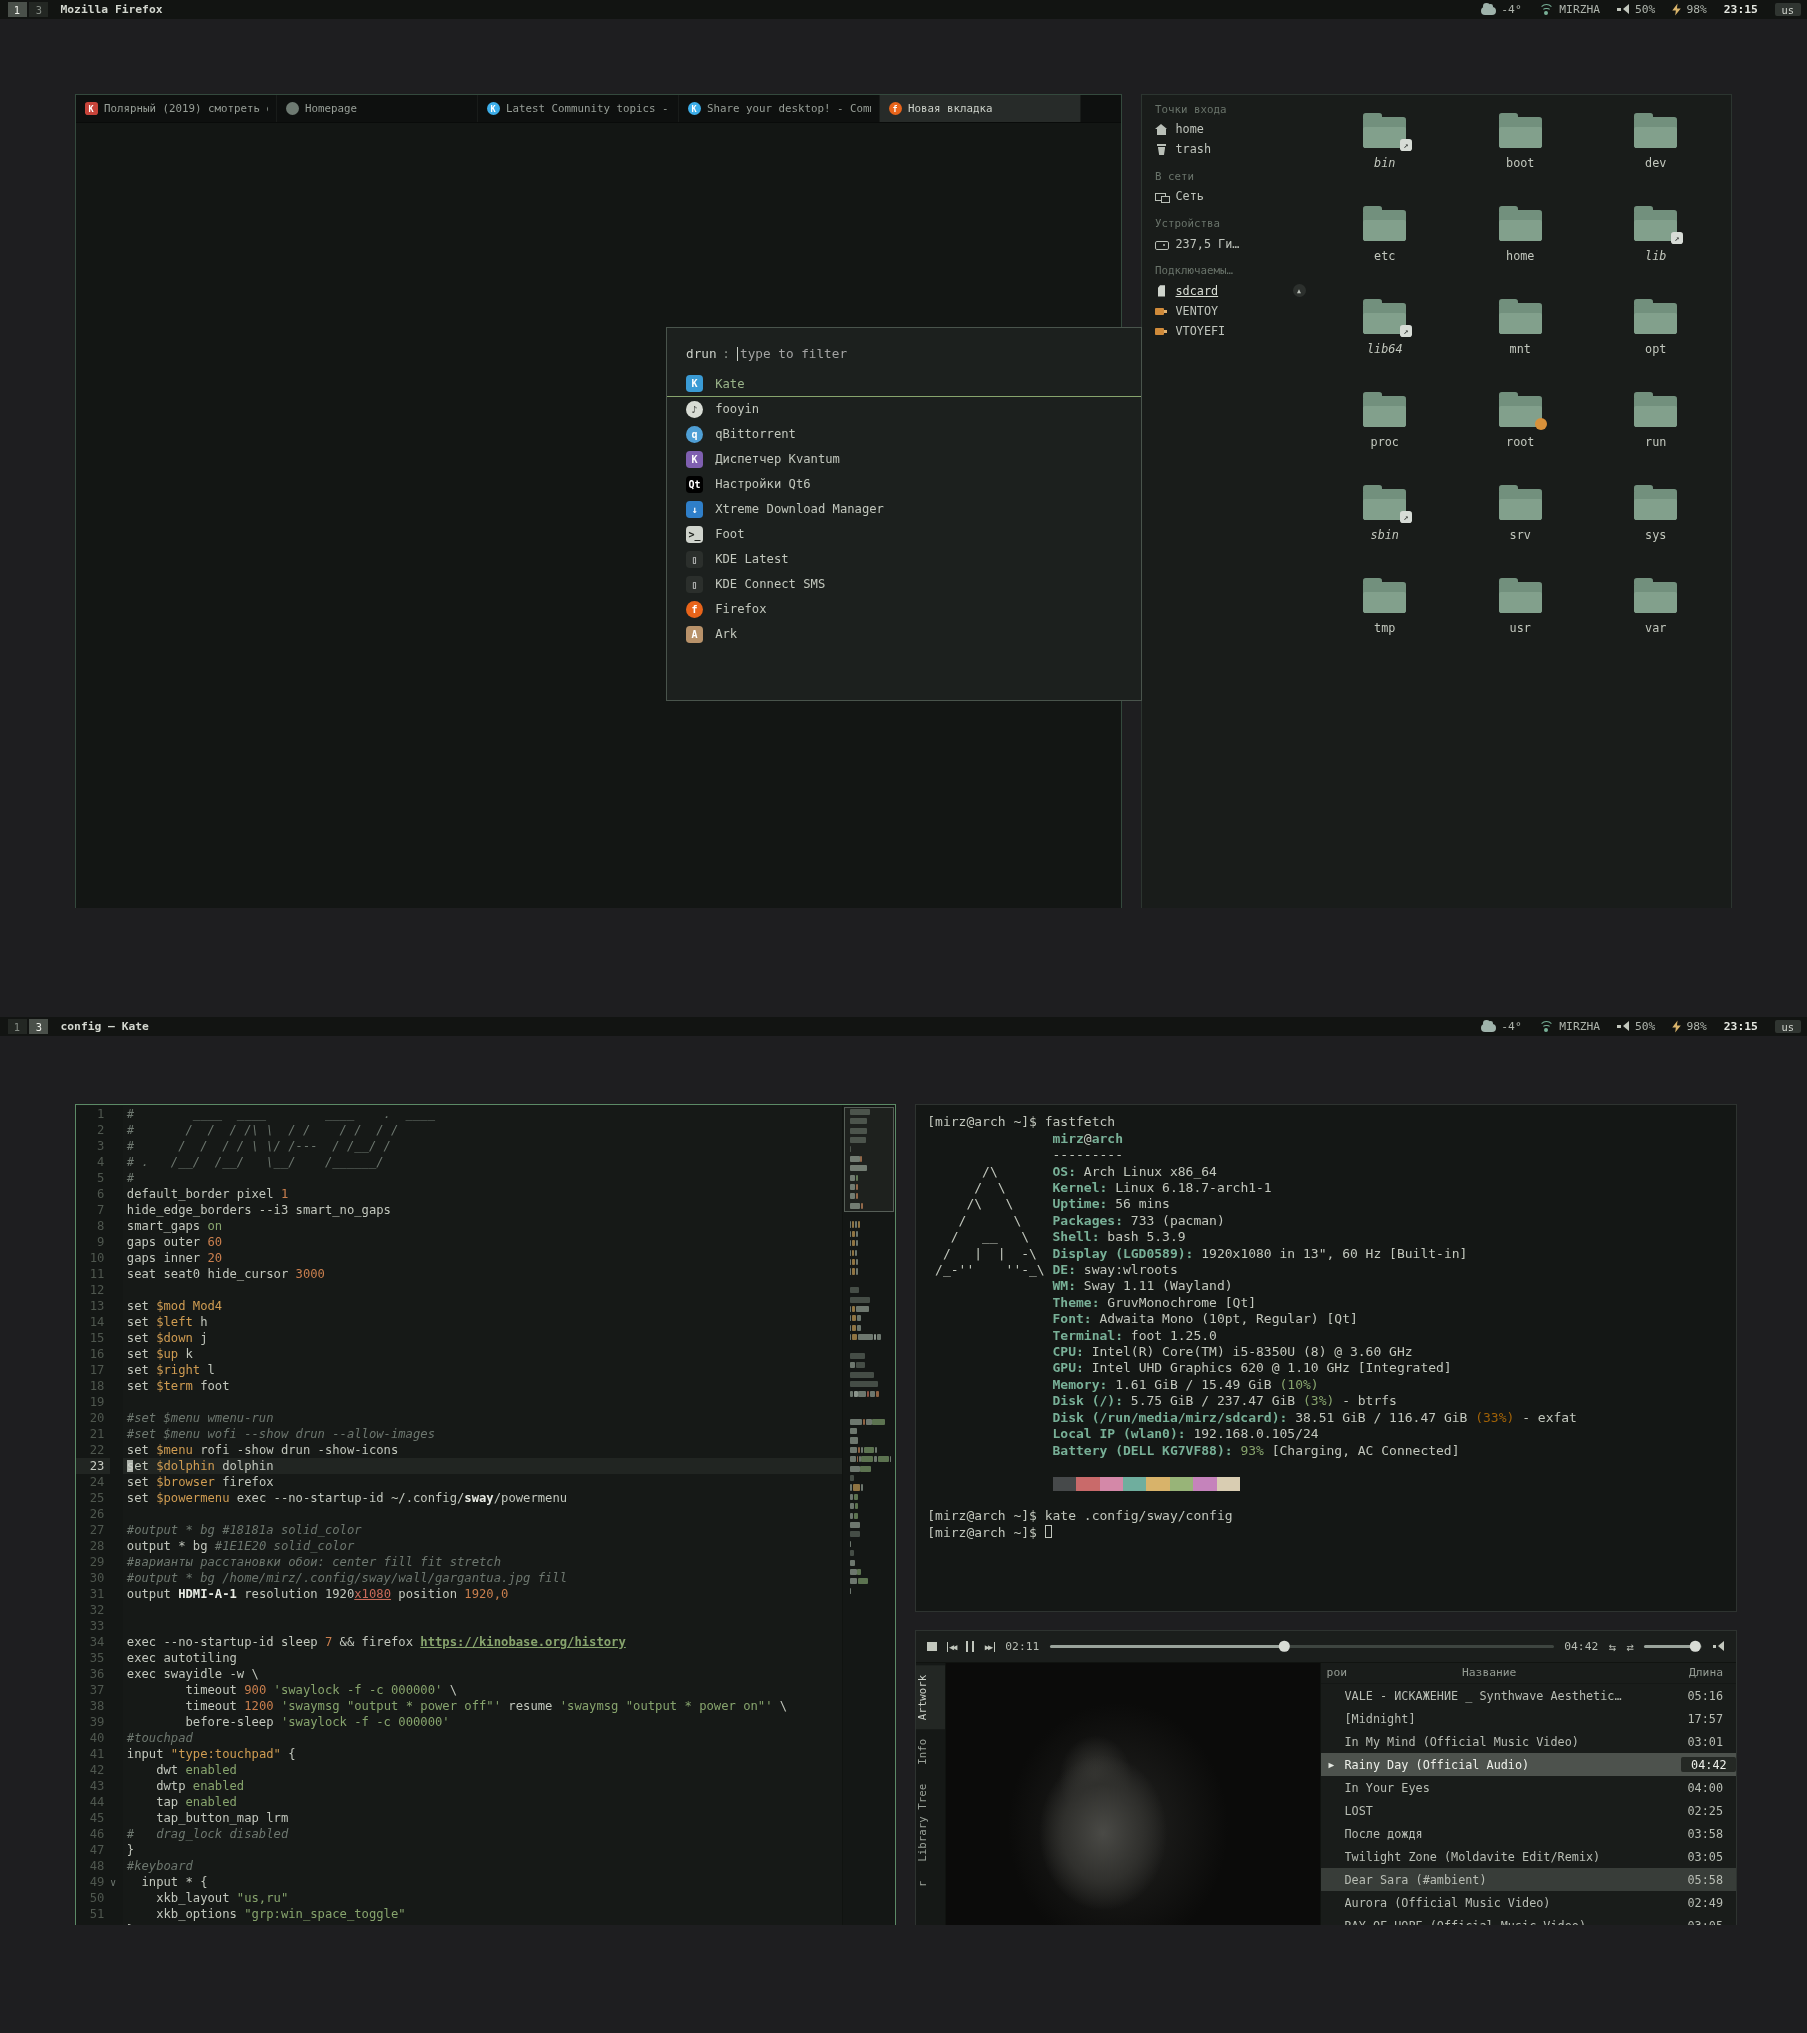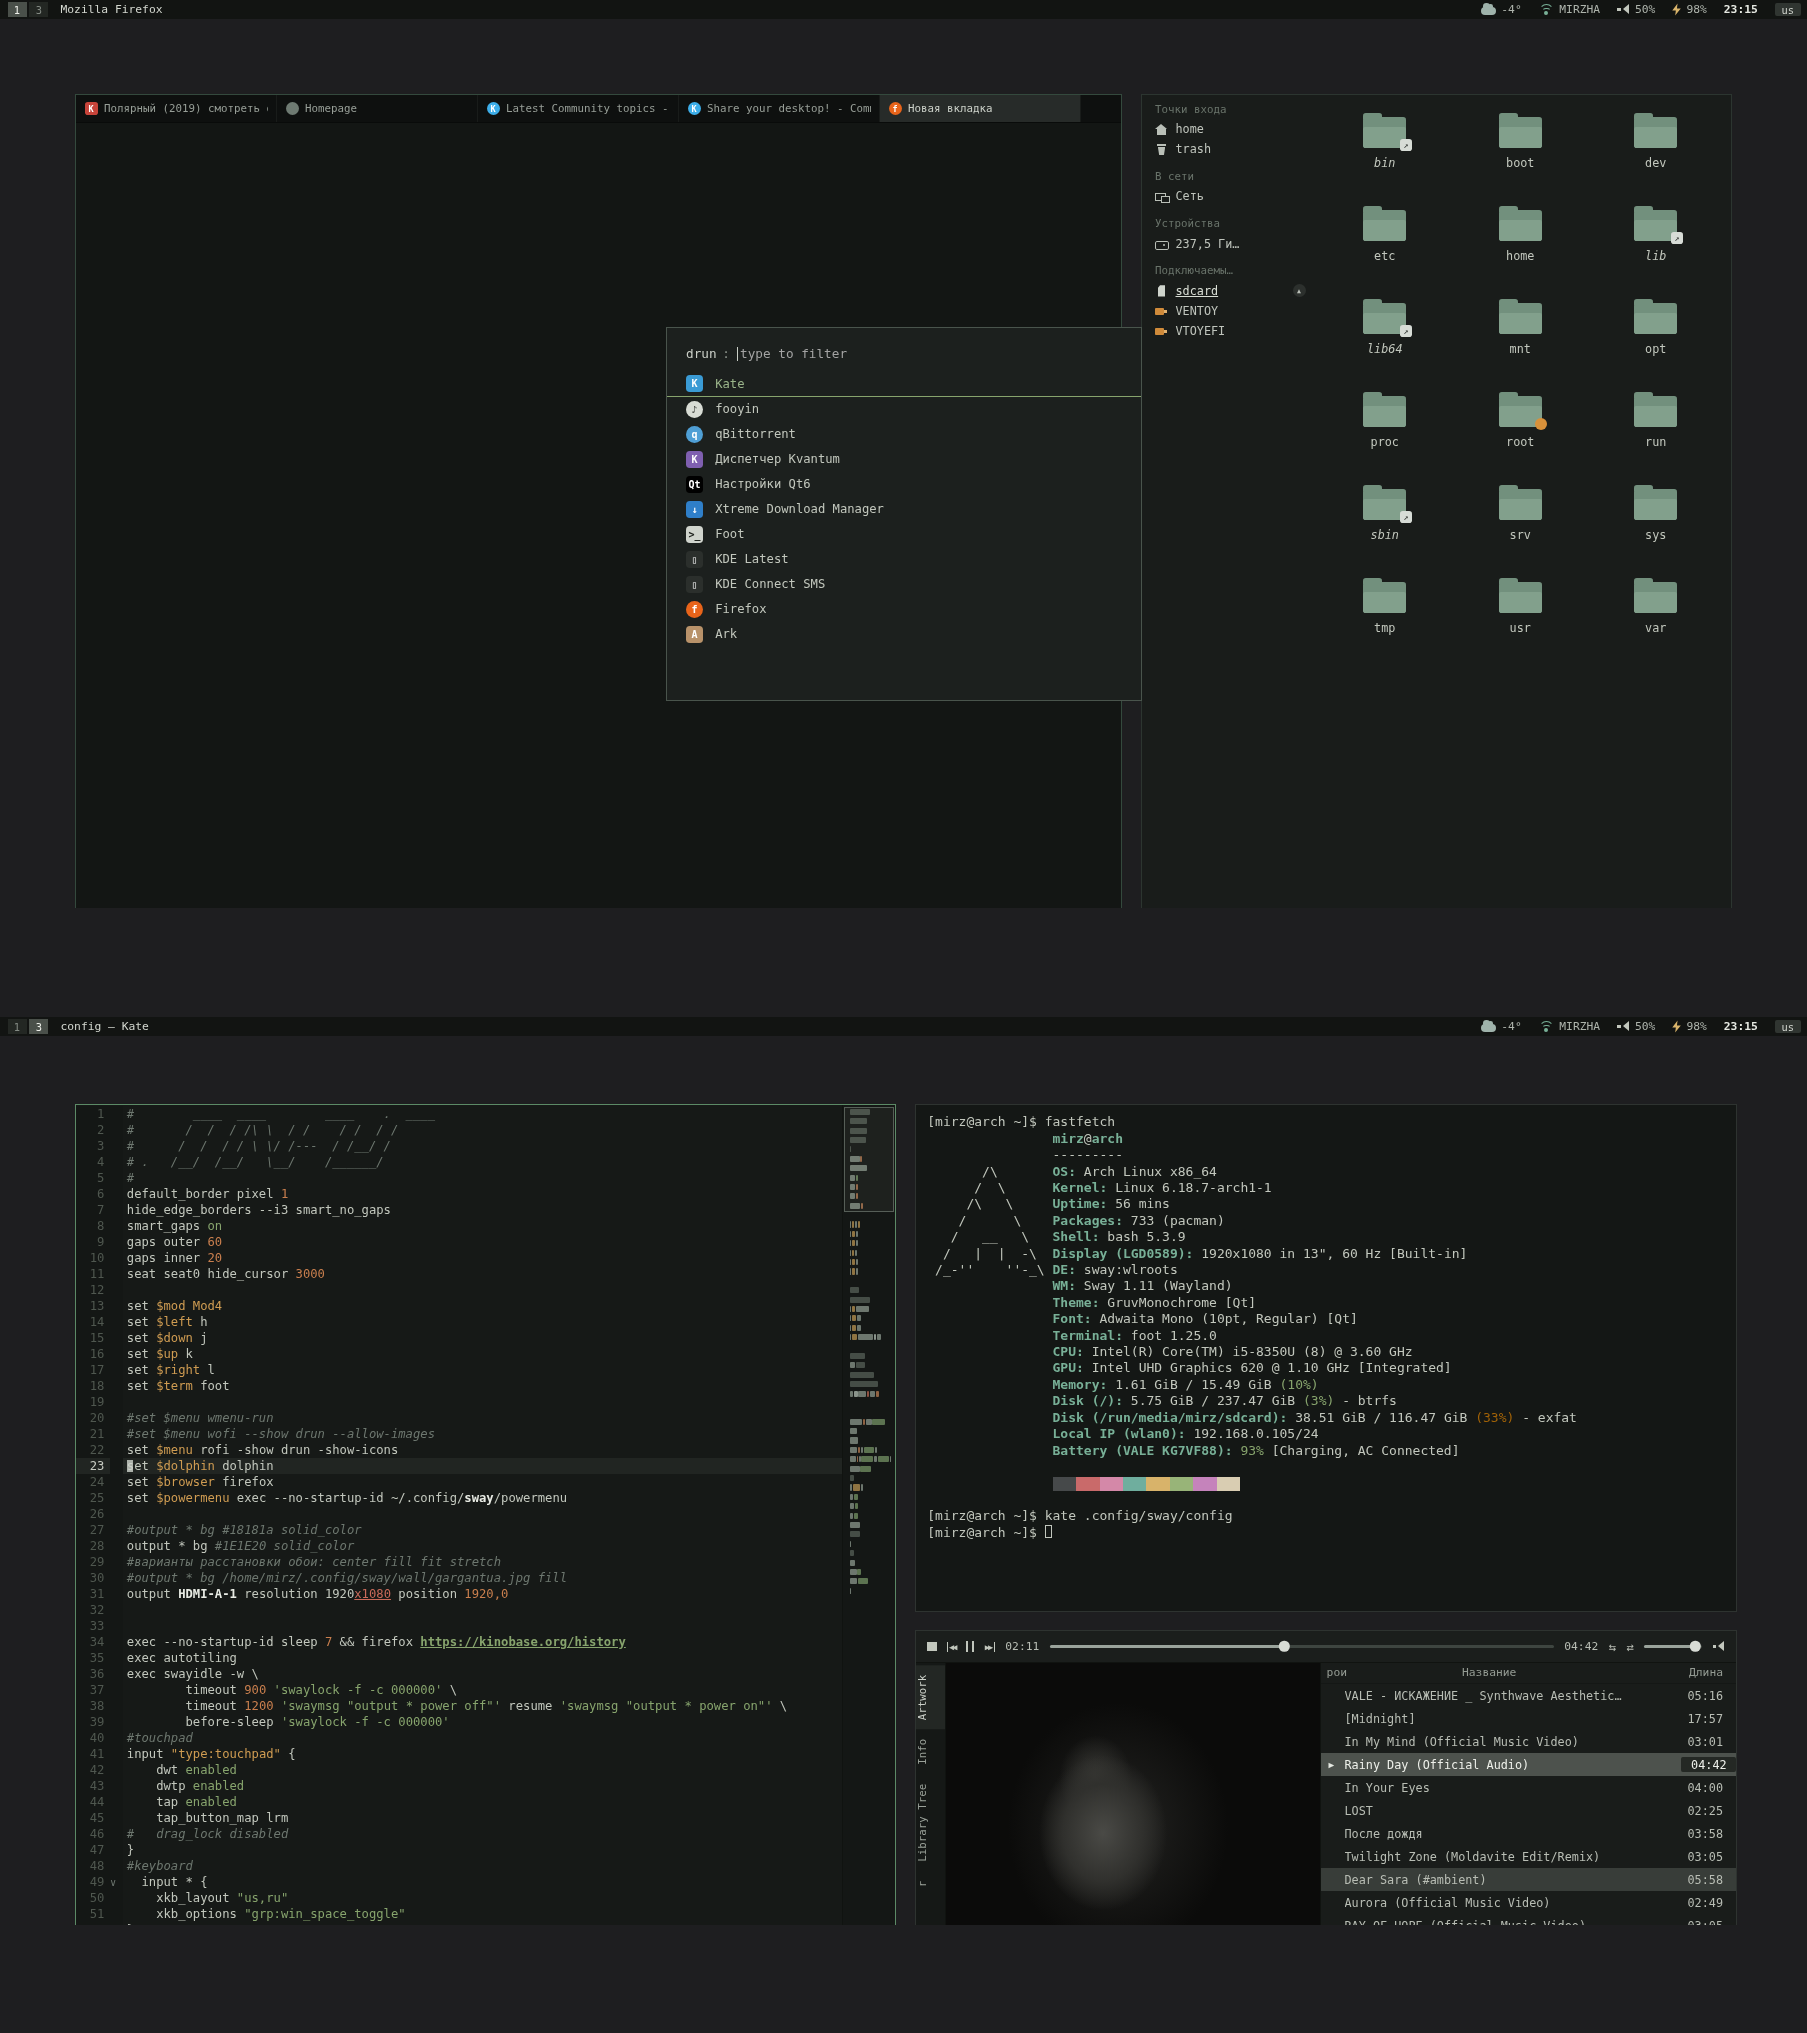--- a/index.html
+++ b/index.html
@@ -4,21 +4,21 @@
 <style>
 *{margin:0;padding:0;box-sizing:border-box}
 html,body{width:1808px;height:2034px;background:#1E1E20;font-family:"DejaVu Sans Mono",monospace;color:#c2c7bd;overflow:hidden}
 .screen{position:absolute;left:0;width:1808px;height:908px;background:#1E1E20;overflow:hidden}
 #screen1{top:0}#screen2{top:1017px}
 
 .sbar{position:absolute;top:0;left:0;right:0;height:19px;background:#121412;display:flex;align-items:center;font-size:11.3px;color:#aeb4ac;padding:0 7.5px;z-index:10}
 .ws{display:inline-flex;align-items:center;justify-content:center;min-width:19px;height:15px;margin-right:2.8px;font-size:10.4px;padding:0 3.8px}
 .ws.active{background:#4a504a;color:#eef0ea}
 .ws.inactive{background:#232723;color:#848b84}
-.sbar-title{margin-left:9.4px;color:#d3d7cf;font-weight:normal}
+.sbar-title{margin-left:9.4px;color:#d3d7cf;font-weight:bold}
 .sbar-right{margin-left:auto;display:flex;align-items:center;gap:17px}
 .grp{display:inline-flex;align-items:center;gap:5.6px}
 .sbar-time{font-weight:bold;color:#e6e9e2}
 .kbd-chip{background:#303531;color:#d0d4cd;padding:0.9px 6.6px;border-radius:1.9px;font-size:10.4px}
 
 .i-cloud{width:15px;height:7.5px;background:#9fb3ab;border-radius:5.6px;position:relative;display:inline-block;margin-top:2.8px}
 .i-cloud::before{content:"";position:absolute;left:2.8px;top:-3.8px;width:6.6px;height:6.6px;background:#9fb3ab;border-radius:50%}
 .i-cloud::after{content:"";position:absolute;left:7.5px;top:-2.8px;width:4.7px;height:4.7px;background:#9fb3ab;border-radius:50%}
 .i-wifi{position:relative;width:15px;height:10.4px;display:inline-block}
 .i-wifi i{position:absolute;left:50%;border:1.9px solid transparent;border-top-color:#78b097;border-radius:50%}
@@ -741,21 +741,21 @@
         <div class="tl"><span class="tk-w">                </span><span class="tk-t">WM:</span><span class="tk-w"> Sway 1.11 (Wayland)</span></div>
         <div class="tl"><span class="tk-w">                </span><span class="tk-t">Theme:</span><span class="tk-w"> GruvMonochrome [Qt]</span></div>
         <div class="tl"><span class="tk-w">                </span><span class="tk-t">Font:</span><span class="tk-w"> Adwaita Mono (10pt, Regular) [Qt]</span></div>
         <div class="tl"><span class="tk-w">                </span><span class="tk-t">Terminal:</span><span class="tk-w"> foot 1.25.0</span></div>
         <div class="tl"><span class="tk-w">                </span><span class="tk-t">CPU:</span><span class="tk-w"> Intel(R) Core(TM) i5-8350U (8) @ 3.60 GHz</span></div>
         <div class="tl"><span class="tk-w">                </span><span class="tk-t">GPU:</span><span class="tk-w"> Intel UHD Graphics 620 @ 1.10 GHz [Integrated]</span></div>
         <div class="tl"><span class="tk-w">                </span><span class="tk-t">Memory:</span><span class="tk-w"> 1.61 GiB / 15.49 GiB </span><span class="tk-g">(10%)</span></div>
         <div class="tl"><span class="tk-w">                </span><span class="tk-t">Disk (/):</span><span class="tk-w"> 5.75 GiB / 237.47 GiB </span><span class="tk-g">(3%)</span><span class="tk-w"> - btrfs</span></div>
         <div class="tl"><span class="tk-w">                </span><span class="tk-t">Disk (/run/media/mirz/sdcard):</span><span class="tk-w"> 38.51 GiB / 116.47 GiB </span><span class="tk-y">(33%)</span><span class="tk-w"> - exfat</span></div>
         <div class="tl"><span class="tk-w">                </span><span class="tk-t">Local IP (wlan0):</span><span class="tk-w"> 192.168.0.105/24</span></div>
-        <div class="tl"><span class="tk-w">                </span><span class="tk-t">Battery (VALE KG7VF88):</span><span class="tk-w"> </span><span class="tk-g">93%</span><span class="tk-w"> [Charging, AC Connected]</span></div>
+        <div class="tl"><span class="tk-w">                </span><span class="tk-t">Battery (DELL KG7VF88):</span><span class="tk-w"> </span><span class="tk-g">93%</span><span class="tk-w"> [Charging, AC Connected]</span></div>
         <div class="tl">&nbsp;</div>
         <div class="tl"><span class="tk-w">                </span><span class="tk-sw" style="background: rgb(70, 73, 74);">   </span><span class="tk-sw" style="background: rgb(201, 106, 106);">   </span><span class="tk-sw" style="background: rgb(212, 136, 168);">   </span><span class="tk-sw" style="background: rgb(111, 174, 158);">   </span><span class="tk-sw" style="background: rgb(216, 179, 106);">   </span><span class="tk-sw" style="background: rgb(152, 180, 120);">   </span><span class="tk-sw" style="background: rgb(197, 131, 187);">   </span><span class="tk-sw" style="background: rgb(217, 205, 178);">   </span></div>
         <div class="tl">&nbsp;</div>
         <div class="tl"><span class="tk-w">[mirz@arch ~]$ kate .config/sway/config</span></div>
         <div class="tl"><span class="tk-w">[mirz@arch ~]$ </span><span class="tk-cursor"></span></div>
       </div>
   </div>
 
   <div class="win w-fy">
     <div class="fy-controls">

